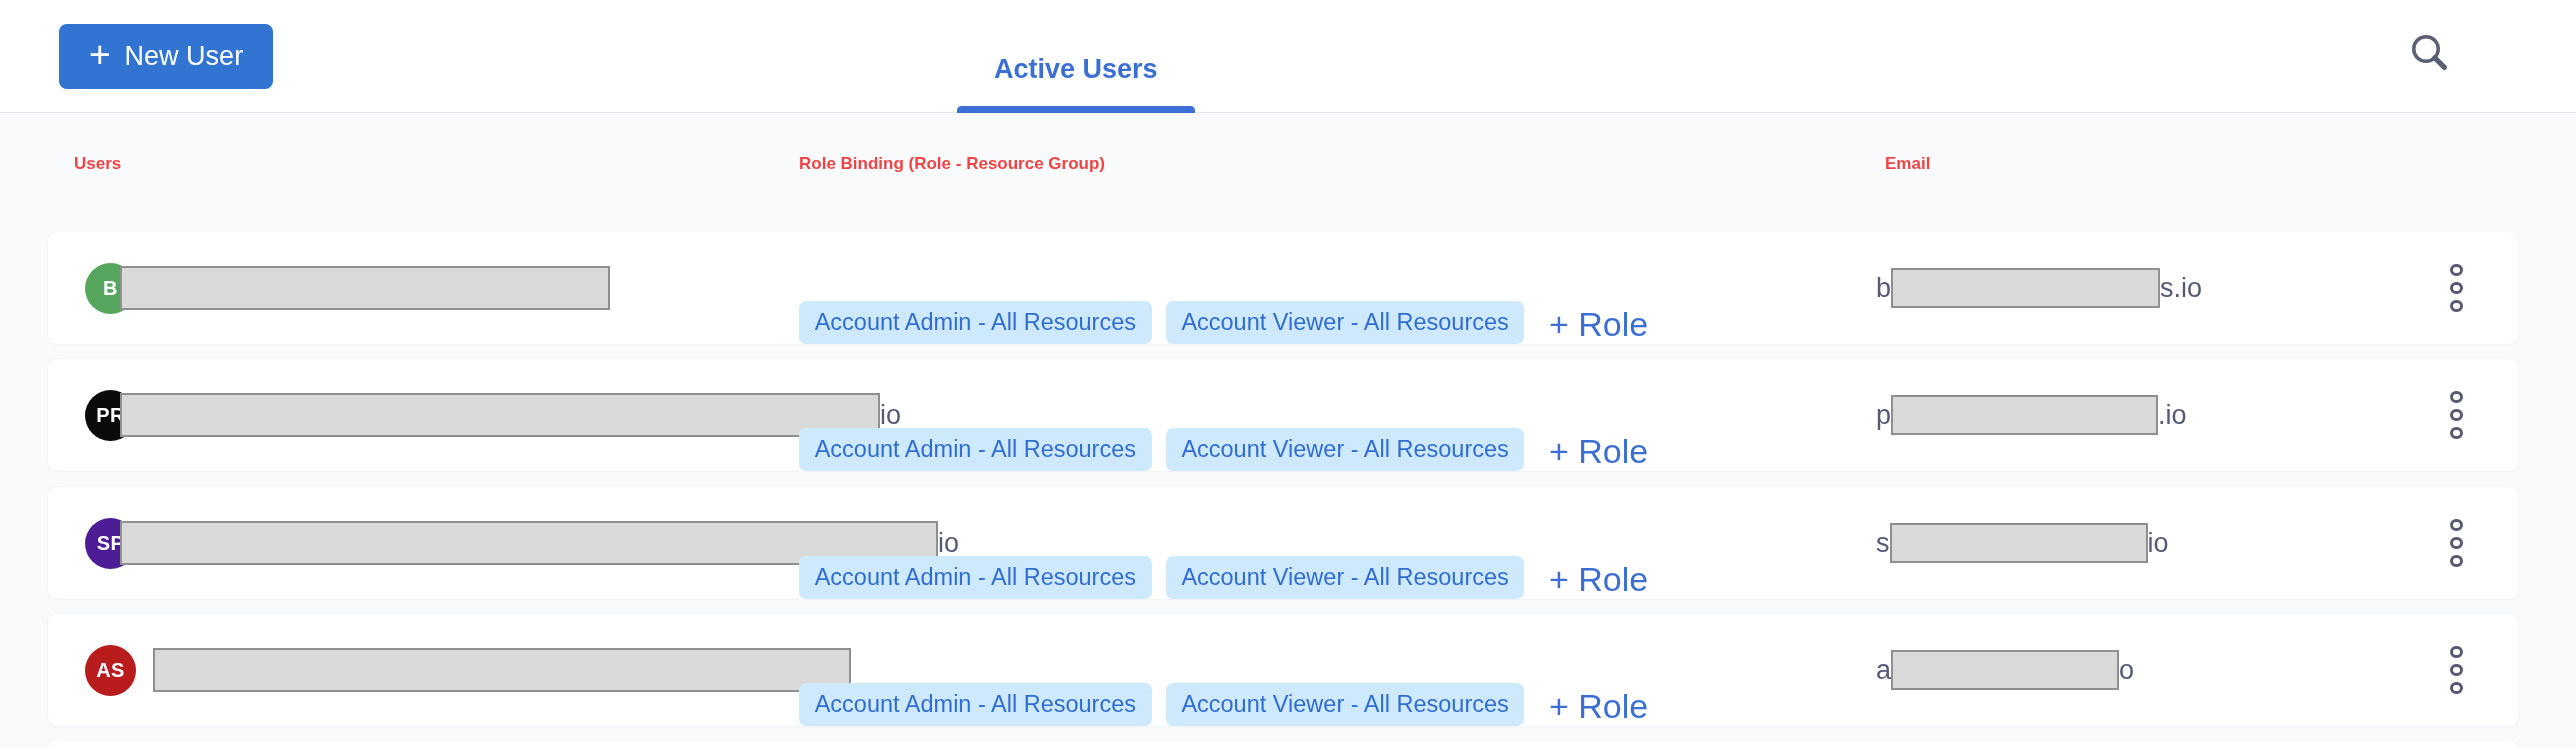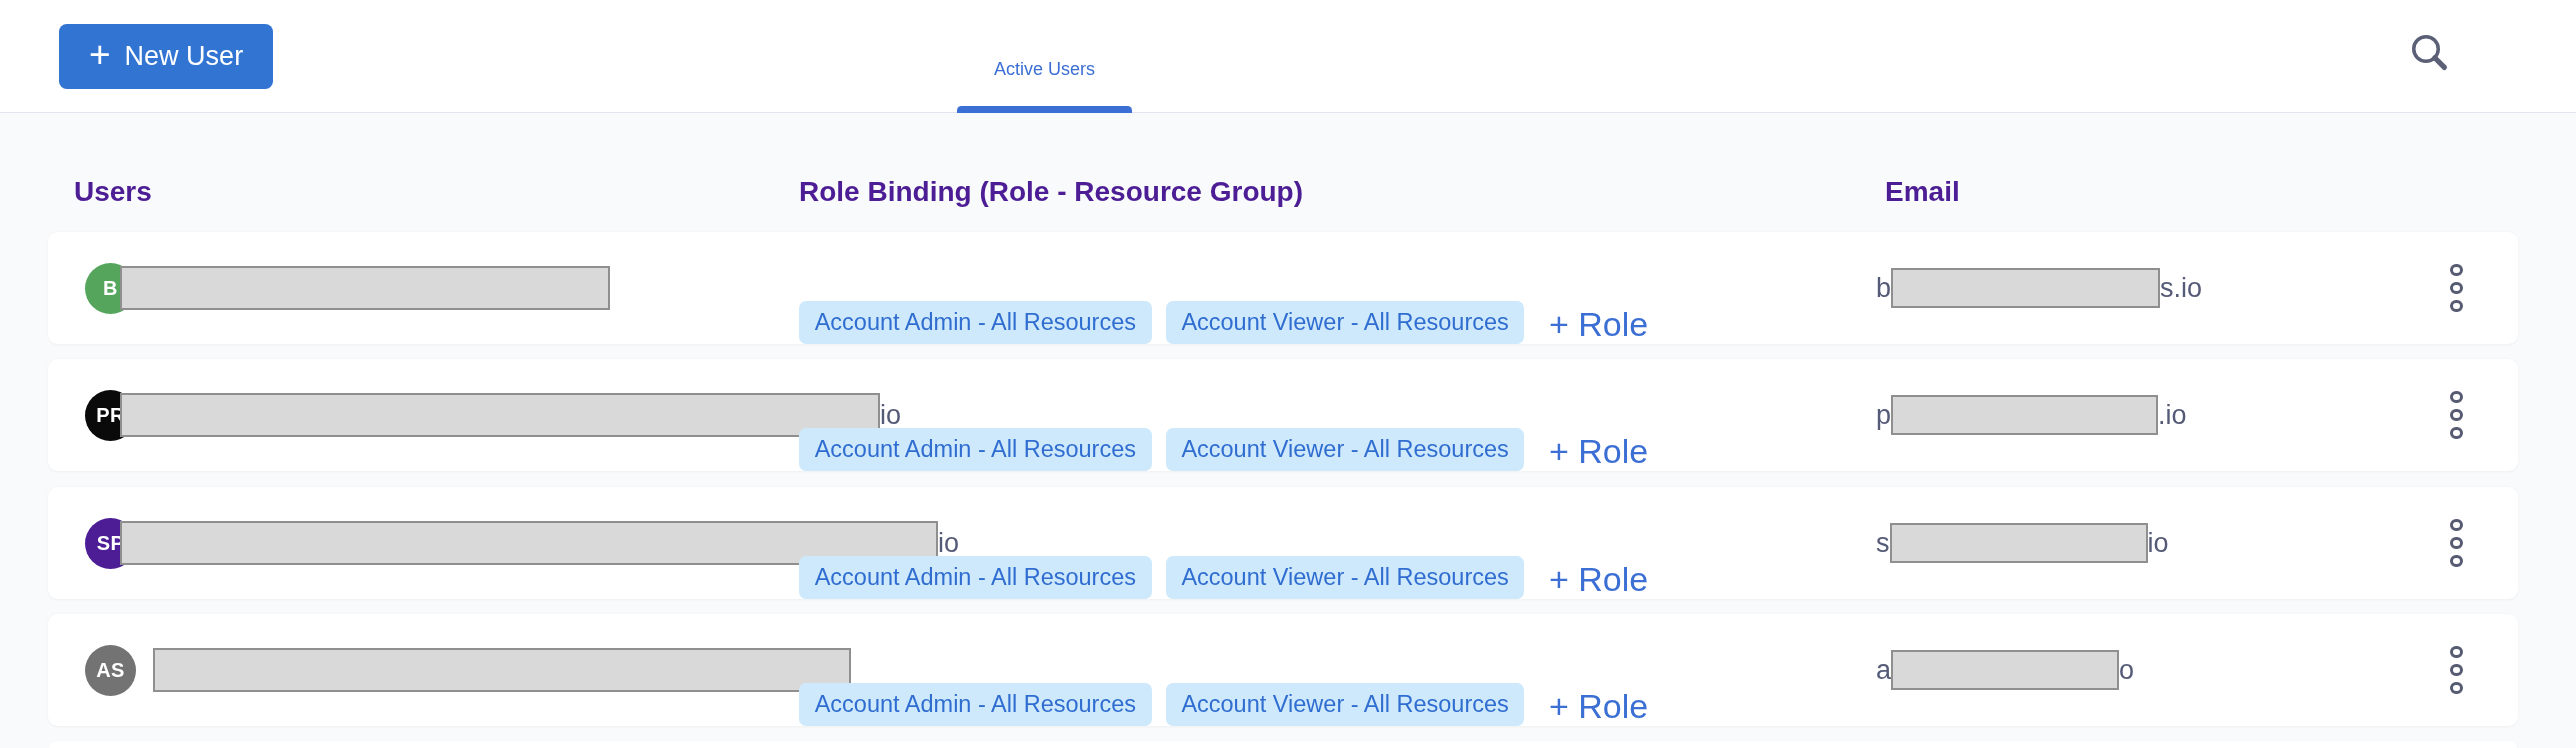--- a/index.html
+++ b/index.html
@@ -9,29 +9,29 @@
   .topbar{position:absolute;top:0;left:0;width:2576px;height:113px;background:#ffffff;
           border-bottom:1.7px solid #e3e5ee;box-sizing:border-box;}
   .new-user-btn{position:absolute;left:59px;top:23.5px;height:65px;padding:0 30px;
           background:#3274d2;color:#ffffff;border:none;border-radius:7.8px;
           font-size:27px;font-family:"Liberation Sans",sans-serif;
           display:flex;align-items:center;gap:14px;cursor:pointer;}
   .plus-glyph{font-size:37px;font-weight:300;line-height:1;margin-top:-3.5px;}
 
   .tabs{position:absolute;left:957px;top:0;height:113px;display:flex;align-items:stretch;}
   .tab{position:relative;display:flex;align-items:center;padding:26px 37px 0 37px;
-       color:#3b6fd4;font-size:18px;cursor:pointer;white-space:nowrap;}
+       color:#3b6fd4;font-size:27px;cursor:pointer;white-space:nowrap;font-weight:bold;}
   .tab.active::after{content:"";position:absolute;left:0;right:0;bottom:0;height:7px;
        background:#3b6fd4;border-radius:4.4px 4.4px 0 0;}
 
   .search-btn{position:absolute;left:2405px;top:28px;width:49px;height:49px;border:none;
        background:transparent;padding:0;cursor:pointer;}
 
   
-  .col-header{position:absolute;top:176px;font-size:28px;font-weight:700;color:#4c1d95;}
+  .col-header{position:absolute;top:154px;font-size:17px;font-weight:700;color:#ef4444;}
   .col-users{left:74px;}
   .col-roles{left:799px;}
   .col-email{left:1885px;}
 
   
   .row{position:absolute;left:48px;width:2470px;height:112px;background:#ffffff;
        border-radius:9.6px;box-shadow:0 0.9px 2.6px rgba(25,35,70,0.05);}
   .row0{top:232px;} .row1{top:359px;} .row2{top:487px;} .row3{top:614px;}
   .row-partial{top:741px;height:26px;}
 
@@ -165,21 +165,21 @@
       <span>io</span>
     </div>
     <button class="kebab">
       <span class="dot"></span>
       <span class="dot"></span>
       <span class="dot"></span>
     </button>
   </div>
 
   <div class="row row3">
-    <div class="avatar" style="background: #737373;">
+    <div class="avatar" style="background: #b91c1c;">
       <span>AS</span>
     </div>
     <div class="name-cell">
       <span class="redact name-redact"></span>
       <span></span>
     </div>
     <div class="roles-cell">
       <span class="badge">Account Admin - All Resources</span>
       <span class="badge">Account Viewer - All Resources</span>
       <span class="add-role">+ Role</span>

